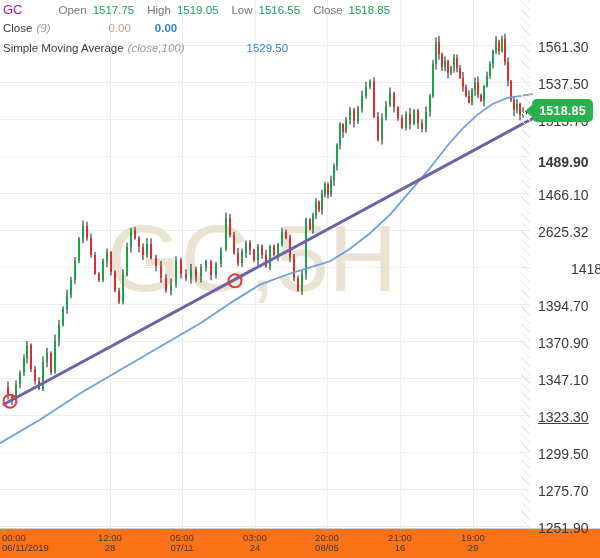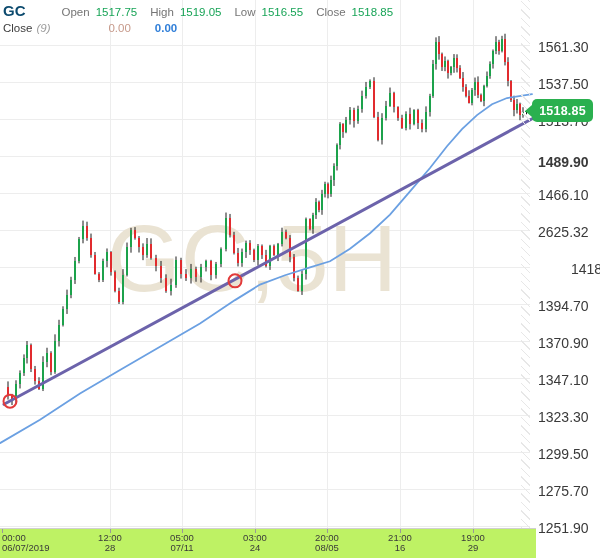--- a/index.html
+++ b/index.html
@@ -5,36 +5,36 @@
   html,body{margin:0;padding:0}
   body{width:600px;height:558px;position:relative;background:#fff;
        font-family:"Liberation Sans",sans-serif;overflow:hidden;
        -webkit-font-smoothing:antialiased}
   #chart-svg{position:absolute;left:0;top:0}
   .hatch{position:absolute;left:521px;top:0;width:9px;height:528px;
          background:repeating-linear-gradient(45deg,#e7e7e7 0 1px,transparent 1px 6px);}
   
   .legend{position:absolute;left:3px;top:2px;z-index:6;font-size:11.5px;color:#757575}
   .lrow{display:flex;align-items:baseline;white-space:nowrap;height:20px}
-  .sym{font-size:15px;font-weight:bold;color:#0c4a6e;margin-right:36px}
+  .sym{font-size:13px;font-weight:normal;color:#a21caf;margin-right:36px}
   .olabel{color:#757575;margin-right:6px}
   .oval{margin-right:13px}
   .ind-name{color:#3c3c3c}
   .ind-param{color:#9b9b9b;font-style:italic;margin-left:4px}
   
   .plabel{position:absolute;left:538px;font-size:14px;color:#3a3a3a;z-index:2}
   .tag{position:absolute;left:532px;width:61px;height:23px;border-radius:5px;
        color:#fff;font-weight:bold;font-size:12.5px;display:flex;align-items:center;
        justify-content:center;z-index:5;letter-spacing:.2px}
   .tag .arr{position:absolute;left:-7px;top:50%;transform:translateY(-50%);
        width:0;height:0;border-top:6px solid transparent;border-bottom:6px solid transparent;
        border-right:7px solid transparent}
   
-  .taxis{position:absolute;left:0;top:528px;width:536px;height:30px;
-         border-top:1px solid #cfcfcf;background:#bef264}
+  .taxis{position:absolute;left:0;top:528px;width:600px;height:30px;
+         border-top:1px solid #cfcfcf;background:#f97316}
   .tick{position:absolute;top:0;width:1px;height:4px;background:#999}
   .tlabel{position:absolute;top:4px;font-size:9.5px;line-height:10px;color:#3a3a3a;
           text-align:center;transform:translateX(-50%);white-space:nowrap}
   .tlabel.first{transform:none;text-align:left}
 </style>
 </head>
 <body>
 
 <svg id="chart-svg" width="600" height="558">
     <g shape-rendering="crispEdges">
@@ -350,55 +350,60 @@
   <div class="lrow">
     <span class="sym">GC</span>
     <span id="ohlc-items"><span class="olabel">Open</span><span class="oval" style="color: rgb(24, 164, 87);">1517.75</span><span class="olabel">High</span><span class="oval" style="color: rgb(24, 164, 87);">1519.05</span><span class="olabel">Low</span><span class="oval" style="color: rgb(24, 164, 87);">1516.55</span><span class="olabel">Close</span><span class="oval" style="color: rgb(24, 164, 87);">1518.85</span></span>
   </div>
   <div class="lrow">
     <span class="ind-name">Close</span>
     <span class="ind-param">(9)</span>
     <span id="vol-v1" style="margin-left: 58px; color: rgb(199, 154, 139);">0.00</span>
     <span id="vol-v2" style="margin-left: 24px; font-weight: bold; color: rgb(47, 126, 216);">0.00</span>
   </div>
+  <div class="lrow">
+    <span class="ind-name">Simple Moving Average</span>
+    <span class="ind-param">(close,100)</span>
+    <span id="sma-v" style="margin-left: 62px; color: rgb(47, 126, 216);">1529.50</span>
+  </div>
 </div>
 
 <div id="price-axis">
     <div class="plabel" style="top: 38.7px;">1561.30</div>
     <div class="plabel" style="top: 75.7px;">1537.50</div>
     <div class="plabel" style="top: 112.7px;">1513.70</div>
     <div class="plabel" style="top: 154px; font-weight: bold;">1489.90</div>
     <div class="plabel" style="top: 186.7px;">1466.10</div>
     <div class="plabel" style="top: 223.7px;">2625.32</div>
     <div class="plabel" style="top: 260.7px; margin-left: 33px;">1418.50</div>
     <div class="plabel" style="top: 297.7px;">1394.70</div>
     <div class="plabel" style="top: 334.7px;">1370.90</div>
     <div class="plabel" style="top: 371.7px;">1347.10</div>
-    <div class="plabel" style="top: 408.7px;">1323.30</div>
+    <div class="plabel" style="top: 408.7px; text-decoration: underline;">1323.30</div>
     <div class="plabel" style="top: 445.7px;">1299.50</div>
     <div class="plabel" style="top: 482.7px;">1275.70</div>
     <div class="plabel" style="top: 519.7px;">1251.90</div>
   </div>
 
 <div class="tag" id="price-tag" style="top: 99.1937px; background: rgb(42, 176, 79);">
   <span class="arr" id="tag-arr" style="border-right-color: rgb(42, 176, 79);"></span>
   <span>1518.85</span>
 </div>
 
 <div class="taxis" id="time-axis">
     <div class="tick" style="left: 2px;"></div>
     <div class="tick" style="left: 110px;"></div>
     <div class="tick" style="left: 182px;"></div>
     <div class="tick" style="left: 255px;"></div>
     <div class="tick" style="left: 327px;"></div>
     <div class="tick" style="left: 400px;"></div>
     <div class="tick" style="left: 473px;"></div>
     <div class="tlabel first" style="left: 2px;">
       <div>00:00</div>
-      <div>06/07/2019</div>
+      <div>06/11/2019</div>
     </div>
     <div class="tlabel" style="left: 110px;">
       <div>12:00</div>
       <div>28</div>
     </div>
     <div class="tlabel" style="left: 182px;">
       <div>05:00</div>
       <div>07/11</div>
     </div>
     <div class="tlabel" style="left: 255px; text-align: center;">

